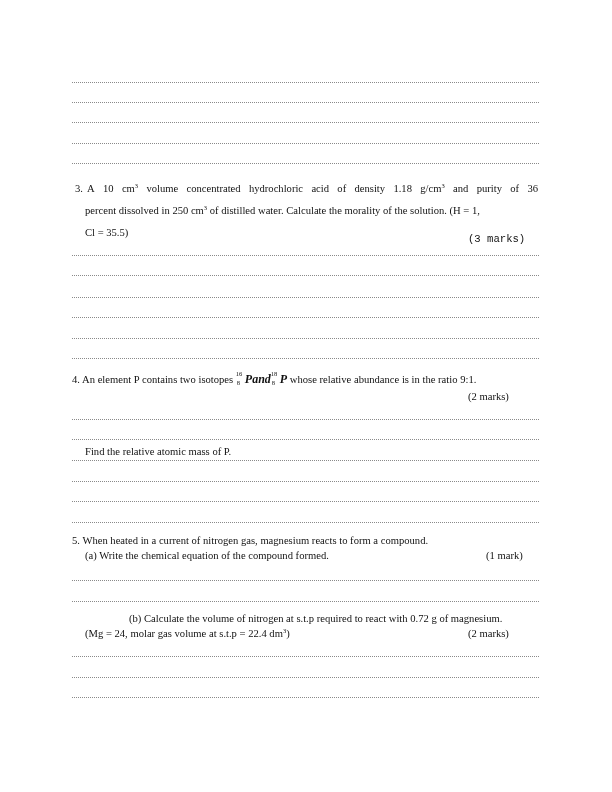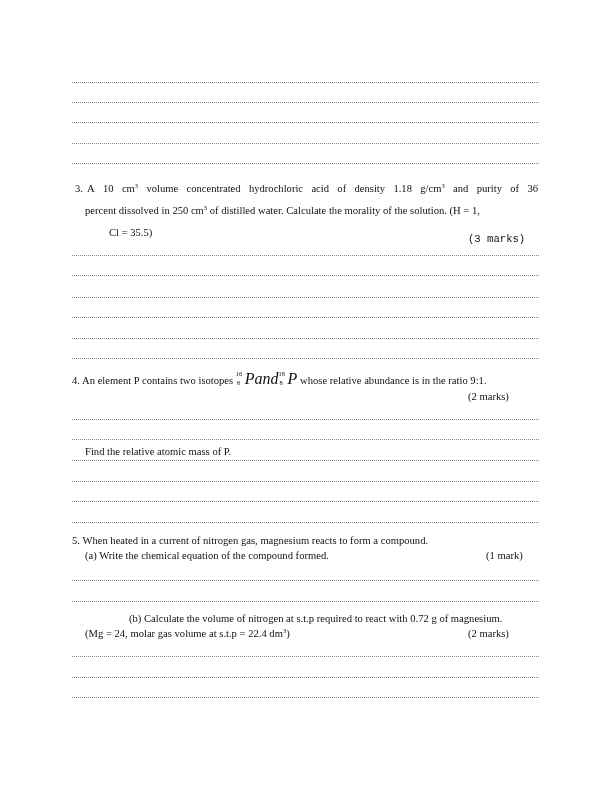--- a/index.html
+++ b/index.html
@@ -68,21 +68,22 @@
     }
     .iso .num {
       position: absolute;
       top: 6px;
       left: 1px;
       font-size: 6.5px;
       line-height: 8px;
     }
     .ital {
       font-style: italic;
-      font-size: 16px;
+      font-size: 12px;
+      font-weight: bold;
     }
   </style>
 </head>
 <body>
 
 <div>
   <div class="line" style="top:82px"></div>
   <div class="line" style="top:102px"></div>
   <div class="line" style="top:122px"></div>
   <div class="line" style="top:143px"></div>
@@ -105,21 +106,21 @@
       <span>density</span>
       <span>1.18</span>
       <span>g/cm<sup class="s">3</sup></span>
       <span>and</span>
       <span>purity</span>
       <span>of</span>
       <span>36</span>
     </div>
   </div>
   <span class="text" style="left:85px; top:205px;"><span>percent dissolved in 250 cm</span><sup class="s">3</sup><span> of distilled water. Calculate the morality of the solution. (H = 1,</span></span>
-  <span class="text" style="left:85px; top:227px;margin-left:24px;">Cl = 35.5)</span>
+  <span class="text" style="left:85px; top:227px;">Cl = 35.5)</span>
   <span class="marks" style="left:468px; top:233px;font-family:Liberation Mono, monospace;">(3 marks)</span>
 </div>
 
 <div>
   <div class="line" style="top:255px"></div>
   <div class="line" style="top:275px"></div>
   <div class="line" style="top:297px"></div>
   <div class="line" style="top:317px"></div>
   <div class="line" style="top:338px"></div>
   <div class="line" style="top:358px"></div>

